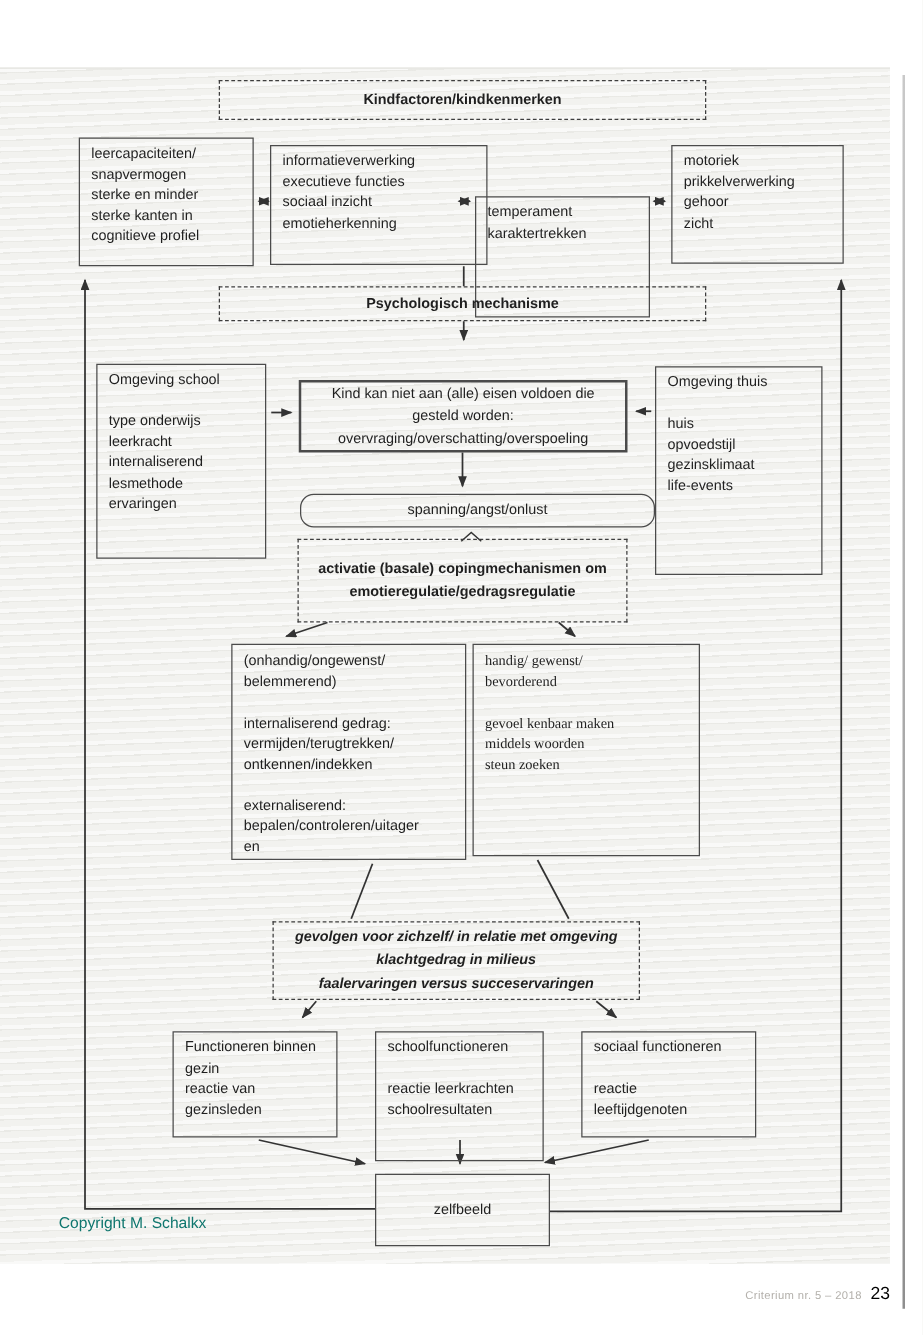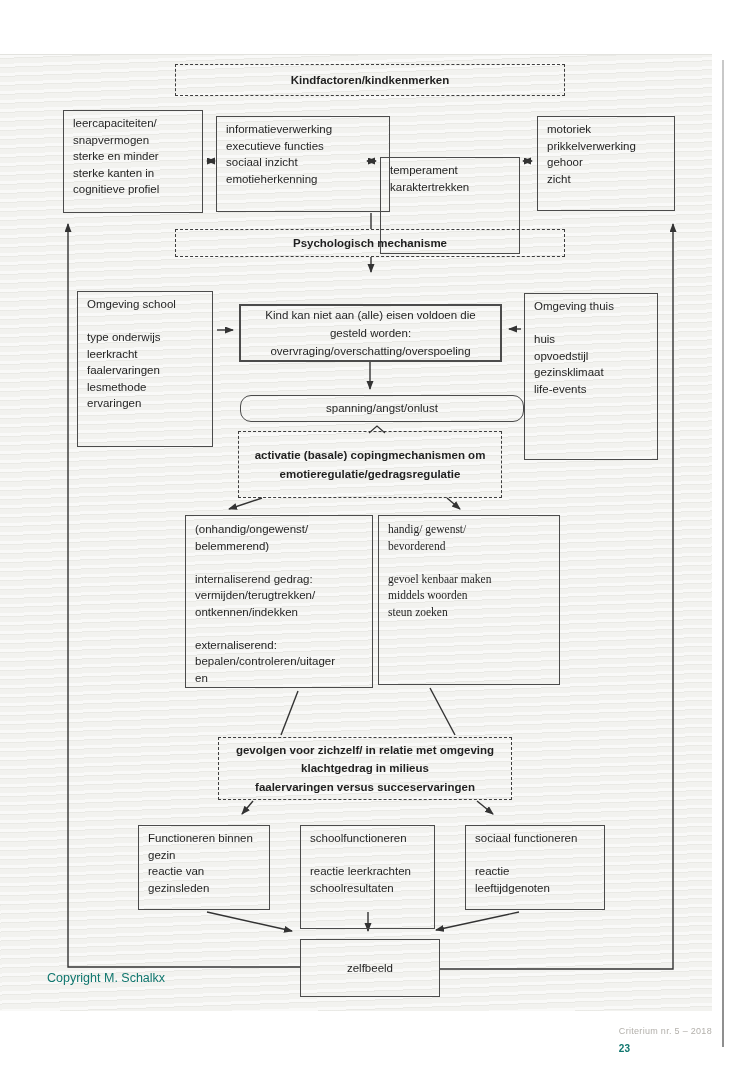--- a/index.html
+++ b/index.html
@@ -45,36 +45,36 @@
   #b-psych{left:175px;top:229px;width:390px;height:28px;}
   #b-school{left:77px;top:291px;width:136px;height:156px;}
   #b-kind{left:239px;top:304px;width:263px;height:58px;border-width:2px;}
   #b-kind .ln{line-height:18px;min-height:18px;}
   #b-thuis{left:524px;top:293px;width:134px;height:167px;}
   #b-spanning{left:240px;top:395px;width:284px;height:27px;border-radius:11px;}
   #b-activatie{left:238px;top:431px;width:264px;height:67px;}
   #b-activatie .ln{line-height:19px;min-height:19px;}
   #b-coping-l{left:185px;top:515px;width:188px;height:173px;padding-top:5px;}
   #b-coping-r{left:378px;top:515px;width:182px;height:170px;padding-top:5px;font-family:Liberation Serif, serif;}
-  #b-gevolgen{left:218px;top:737px;width:294px;height:63px;}
+  #b-gevolgen{left:218px;top:737px;width:294px;height:63px;font-style:italic;}
   #b-gevolgen .ln{line-height:18.5px;min-height:18.5px;}
   #b-gezin{left:138px;top:825px;width:132px;height:85px;}
   #b-schoolf{left:300px;top:825px;width:135px;height:104px;}
   #b-sociaal{left:465px;top:825px;width:140px;height:85px;}
   #b-zelfbeeld{left:300px;top:939px;width:140px;height:58px;}
 
   .copyright{
     position:absolute;left:47px;top:971px;font-size:12.5px;color:#0f766e;
   }
   .footer{
     position:absolute;top:1026px;right:26px;
-    display:flex;align-items:baseline;gap:7px;flex-direction:column;
+    display:flex;align-items:baseline;gap:7px;
   }
   .footer .journal{font-size:9px;color:#b3b0ab;letter-spacing:0.3px;}
-  .footer .pagenum{font-size:10px;font-weight:bold;color:#0f766e;}
+  .footer .pagenum{font-size:14px;font-weight:normal;color:#000000;}
 </style>
 </head>
 <body>
 
 <div class="paper"></div>
 <div class="edge-line"></div>
 
 <svg class="overlay" width="738" height="1068" viewBox="0 0 738 1068">
   <defs>
     <marker id="ah" markerWidth="10" markerHeight="8" refX="8" refY="3.5" orient="auto-start-reverse" markerUnits="userSpaceOnUse">
@@ -146,21 +146,21 @@
 
 <div class="bx dashed ctr" id="b-psych">
   <div class="ln bold">Psychologisch mechanisme</div>
 </div>
 
 <div class="bx" id="b-school">
   <div class="ln">Omgeving school</div>
   <div class="ln"></div>
   <div class="ln">type onderwijs</div>
   <div class="ln">leerkracht</div>
-  <div class="ln">faalervaringen</div>
+  <div class="ln">internaliserend</div>
   <div class="ln">lesmethode</div>
   <div class="ln">ervaringen</div>
 </div>
 
 <div class="bx ctr" id="b-kind">
   <div class="ln">Kind kan niet aan (alle) eisen voldoen die</div>
   <div class="ln">gesteld worden:</div>
   <div class="ln">overvraging/overschatting/overspoeling</div>
 </div>
 

